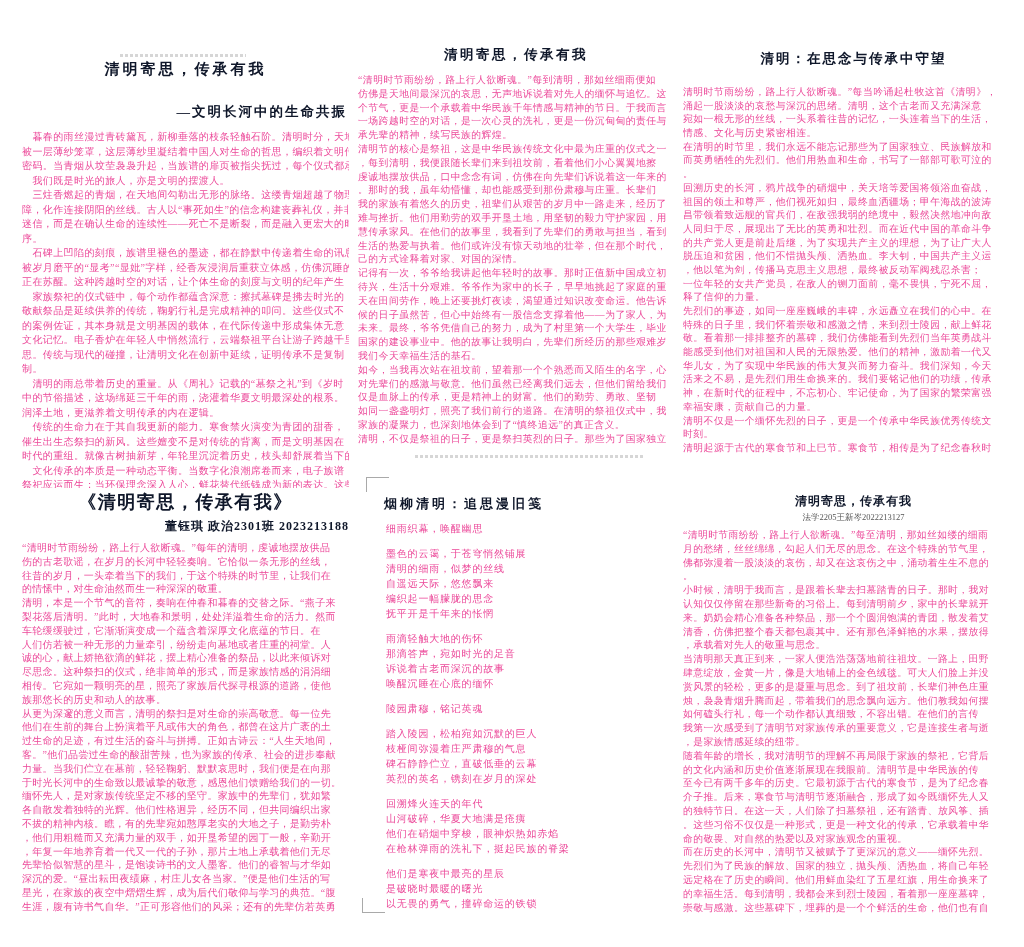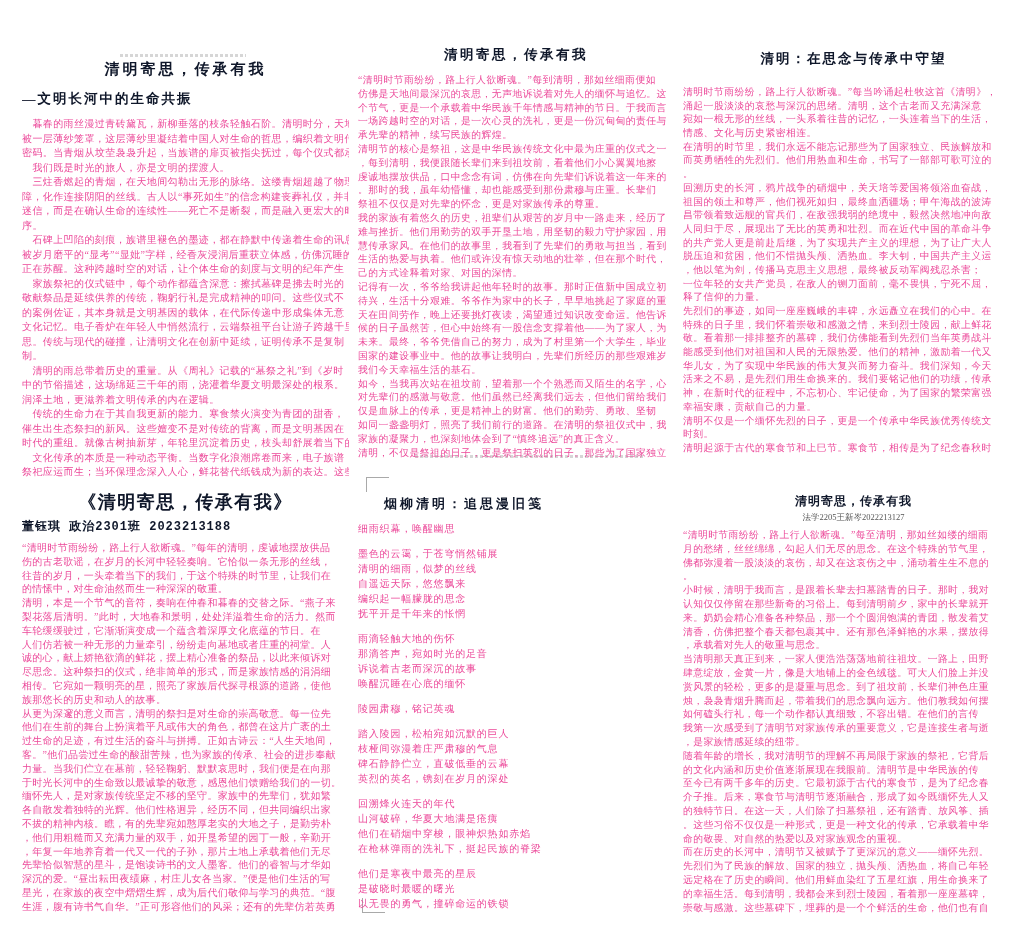--- a/index.html
+++ b/index.html
@@ -6,47 +6,47 @@
   .canvas{position:relative;width:1024px;height:947px;background:#ffffff;overflow:hidden;
           font-family:"Liberation Serif","DejaVu Serif",serif;color:#3c3c3c;}
   .panel{position:absolute;overflow:hidden;filter:blur(.22px);}
   .panel h1,.panel h2,.panel h3{margin:0;font-weight:bold;color:#0f172a;}
   .tl{white-space:pre;overflow:hidden;}
   .body{color:#ec4899;}
 
   
   .p1{left:22px;top:56px;width:327px;height:432px;}
   .p1 h1{margin-top:4px;font-size:15px;text-align:center;letter-spacing:3px;}
-  .p1 h2{margin-top:11px;font-size:13.5px;text-align:left;letter-spacing:2px;padding-right:2px;}
+  .p1 h2{margin-top:24px;font-size:13.5px;text-align:right;letter-spacing:2px;padding-right:2px;}
   .p1 .body{margin-top:9px;}
   .p1 .tl{font-size:10px;line-height:14.5px;height:14.5px;letter-spacing:.4px;}
 
   
   .p2{left:358px;top:40px;width:316px;height:420px;}
   .p2 h1{margin-top:6px;font-size:13.5px;text-align:center;letter-spacing:2.5px;}
   .p2 .body{margin-top:9px;}
   .p2 .tl{font-size:9.8px;line-height:13.8px;height:13.8px;letter-spacing:.5px;}
 
   
   .p3{left:683px;top:36px;width:341px;height:424px;margin-top:8px;}
   .p3 h1{margin-top:6px;font-size:13.5px;text-align:center;letter-spacing:2px;}
   .p3 .body{margin-top:17px;}
   .p3 .tl{font-size:9.8px;line-height:13.7px;height:13.7px;letter-spacing:.5px;}
 
   
   .p4{left:22px;top:486px;width:327px;height:430px;}
   .p4 h1{margin-top:4px;font-size:18px;text-align:center;letter-spacing:1.5px;}
-  .p4 h3{margin-top:4px;font-size:12px;text-align:left;font-weight:bold;letter-spacing:1px;font-family:Liberation Mono, monospace;}
+  .p4 h3{margin-top:4px;font-size:12px;text-align:right;font-weight:bold;letter-spacing:1px;}
   .p4 .body{margin-top:6px;}
   .p4 .tl{font-size:10px;line-height:13.8px;height:13.8px;letter-spacing:.3px;}
 
   
   .p5{left:358px;top:488px;width:316px;height:440px;}
   .p5 h1{margin-top:7px;margin-left:26px;font-size:13px;letter-spacing:3px;}
-  .p5 .body{margin-top:8px;}
+  .p5 .body{margin-top:8px;margin-left:28px;}
   .p5 .tl{font-size:10px;line-height:15px;height:15px;letter-spacing:.8px;}
   .p5 .gap{height:10px;}
 
   
   .p6{left:683px;top:488px;width:341px;height:428px;}
   .p6 h1{margin-top:5px;font-size:12px;text-align:center;letter-spacing:1px;}
   .p6 h3{margin-top:2px;font-size:8.5px;text-align:center;font-weight:normal;color:#555;}
   .p6 .body{margin-top:4px;}
   .p6 .tl{font-size:9.8px;line-height:13.8px;height:13.8px;letter-spacing:.4px;}
 
@@ -106,21 +106,20 @@
     <div class="body">
         <div class="tl">“清明时节雨纷纷，路上行人欲断魂。”每到清明，那如丝细雨便如</div>
         <div class="tl">仿佛是天地间最深沉的哀思，无声地诉说着对先人的缅怀与追忆。这</div>
         <div class="tl">个节气，更是一个承载着中华民族千年情感与精神的节日。于我而言</div>
         <div class="tl">一场跨越时空的对话，是一次心灵的洗礼，更是一份沉甸甸的责任与</div>
         <div class="tl">承先辈的精神，续写民族的辉煌。</div>
         <div class="tl">清明节的核心是祭祖，这是中华民族传统文化中最为庄重的仪式之一</div>
         <div class="tl">，每到清明，我便跟随长辈们来到祖坟前，看着他们小心翼翼地擦</div>
         <div class="tl">虔诚地摆放供品，口中念念有词，仿佛在向先辈们诉说着这一年来的</div>
         <div class="tl">。那时的我，虽年幼懵懂，却也能感受到那份肃穆与庄重。长辈们</div>
-        <div class="tl">祭祖不仅仅是对先辈的怀念，更是对家族传承的尊重。</div>
         <div class="tl">我的家族有着悠久的历史，祖辈们从艰苦的岁月中一路走来，经历了</div>
         <div class="tl">难与挫折。他们用勤劳的双手开垦土地，用坚韧的毅力守护家园，用</div>
         <div class="tl">慧传承家风。在他们的故事里，我看到了先辈们的勇敢与担当，看到</div>
         <div class="tl">生活的热爱与执着。他们或许没有惊天动地的壮举，但在那个时代，</div>
         <div class="tl">己的方式诠释着对家、对国的深情。</div>
         <div class="tl">记得有一次，爷爷给我讲起他年轻时的故事。那时正值新中国成立初</div>
         <div class="tl">待兴，生活十分艰难。爷爷作为家中的长子，早早地挑起了家庭的重</div>
         <div class="tl">天在田间劳作，晚上还要挑灯夜读，渴望通过知识改变命运。他告诉</div>
         <div class="tl">候的日子虽然苦，但心中始终有一股信念支撑着他——为了家人，为</div>
         <div class="tl">未来。最终，爷爷凭借自己的努力，成为了村里第一个大学生，毕业</div>

